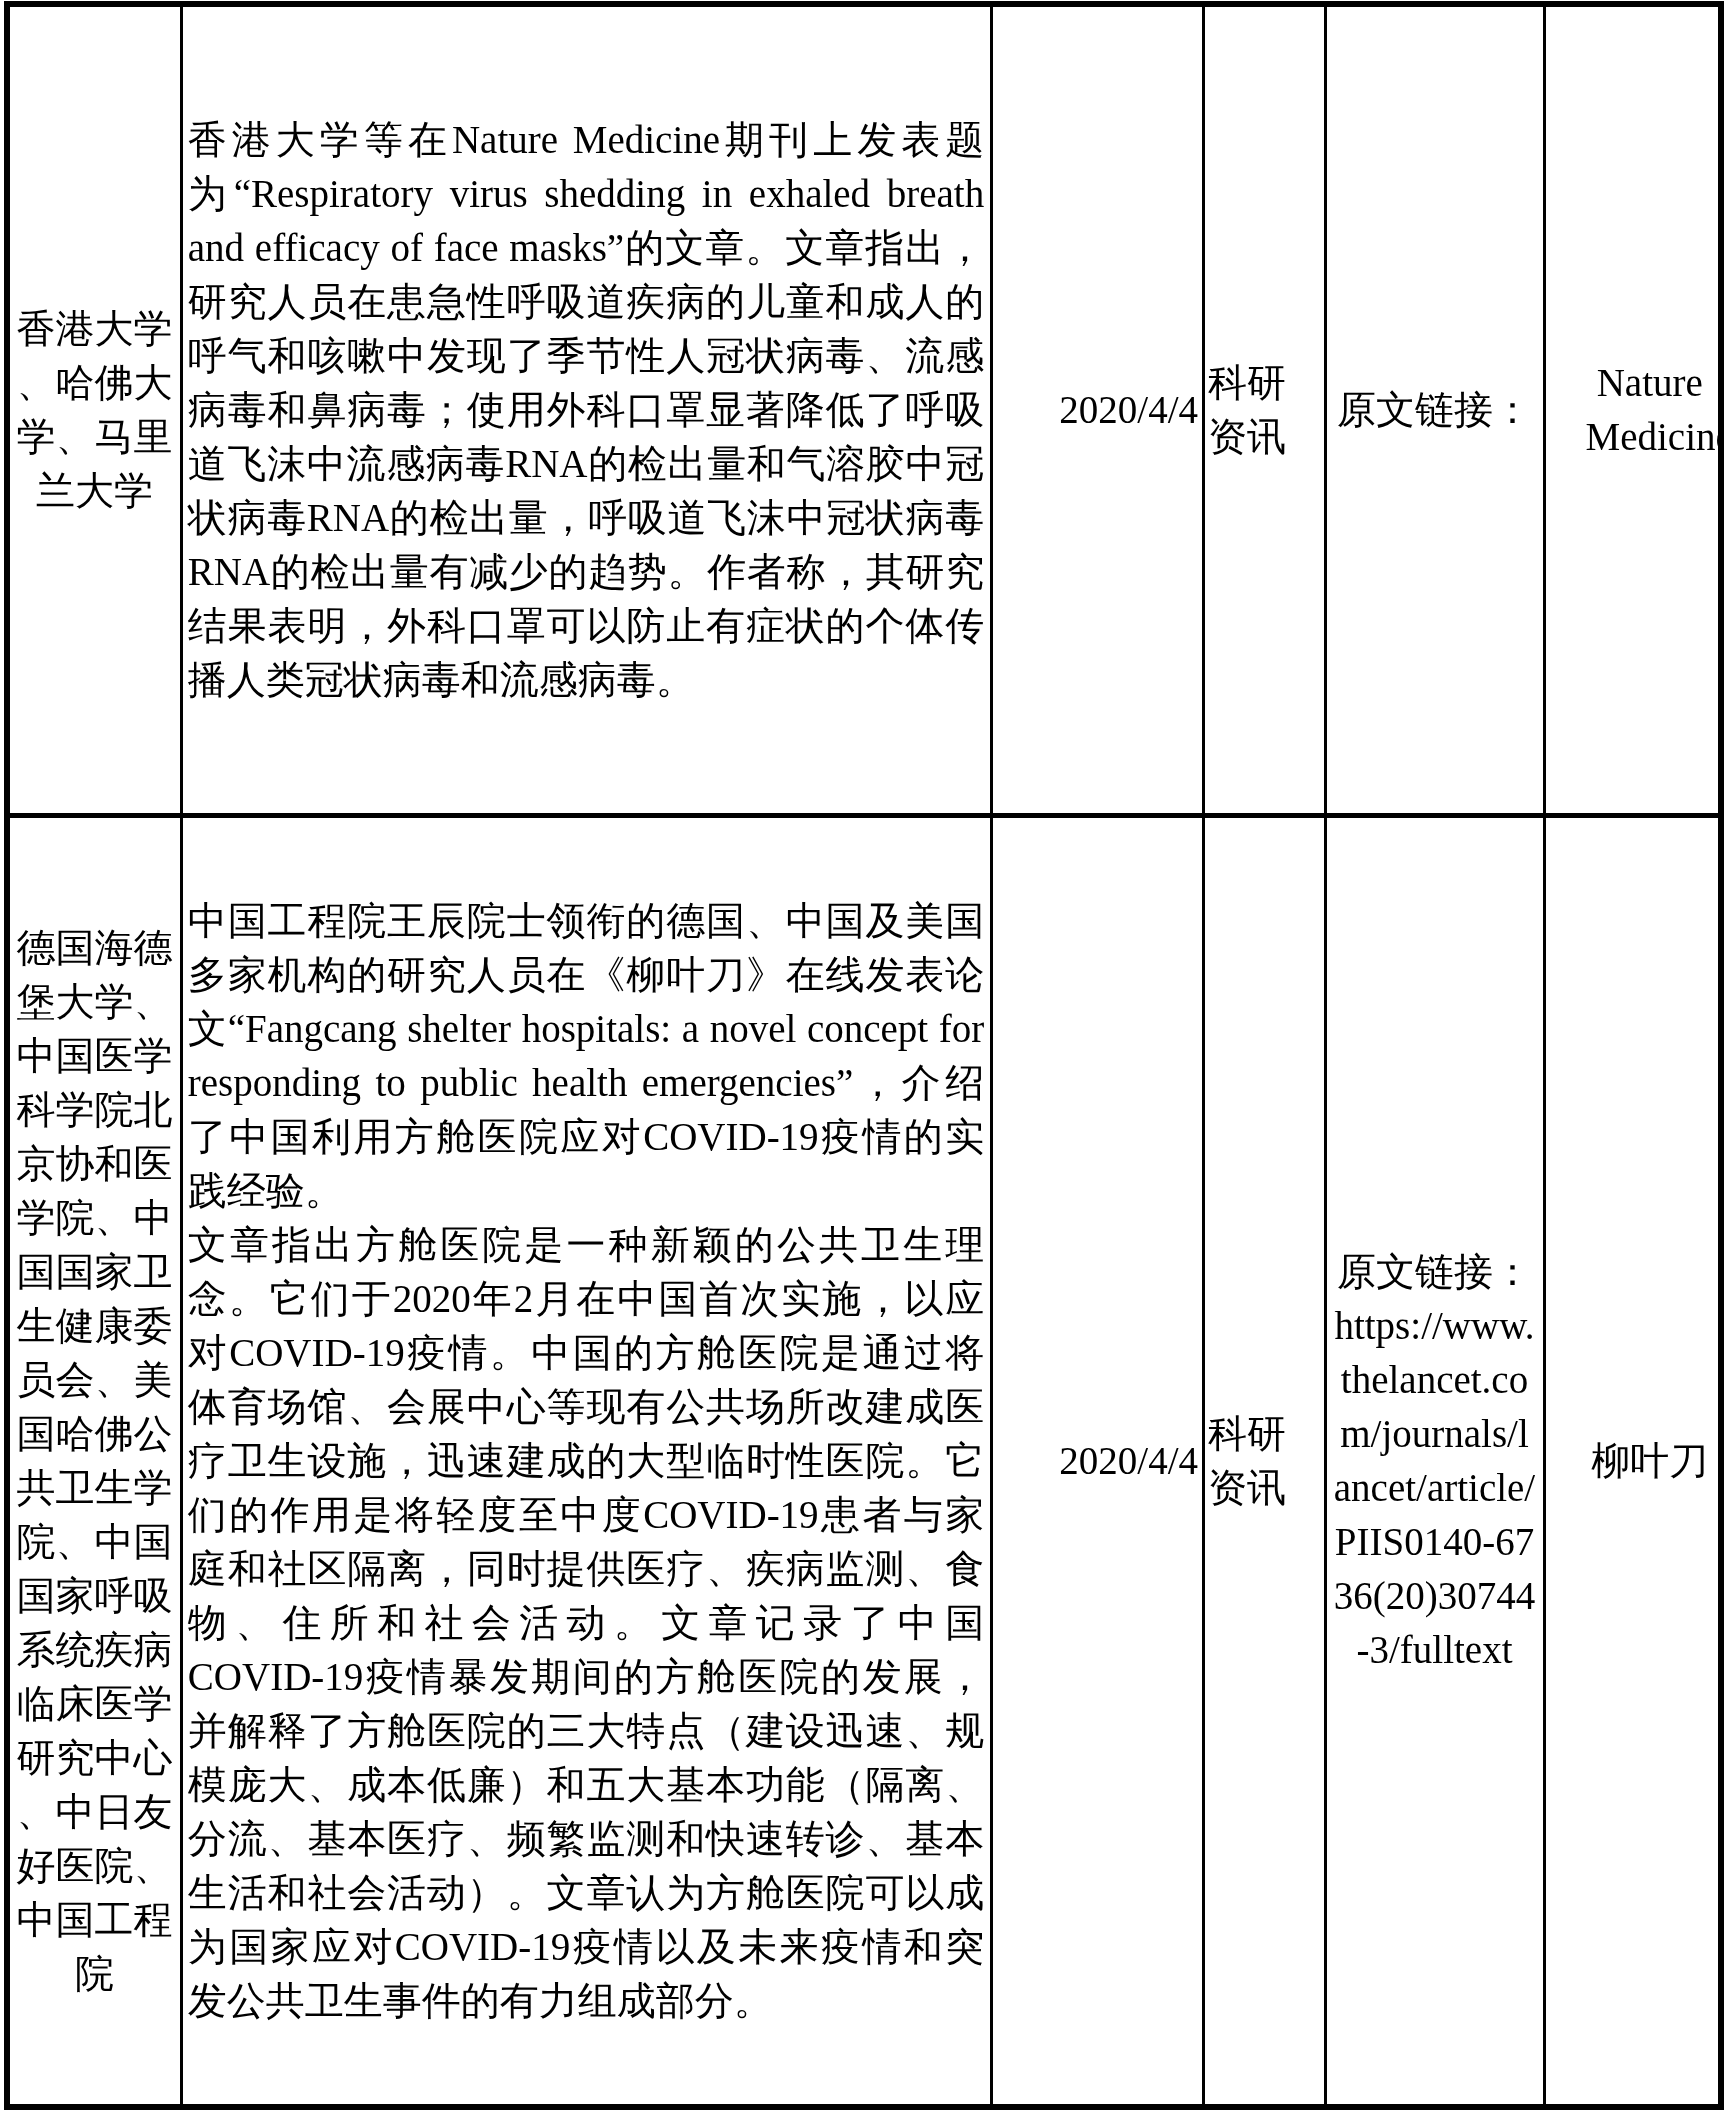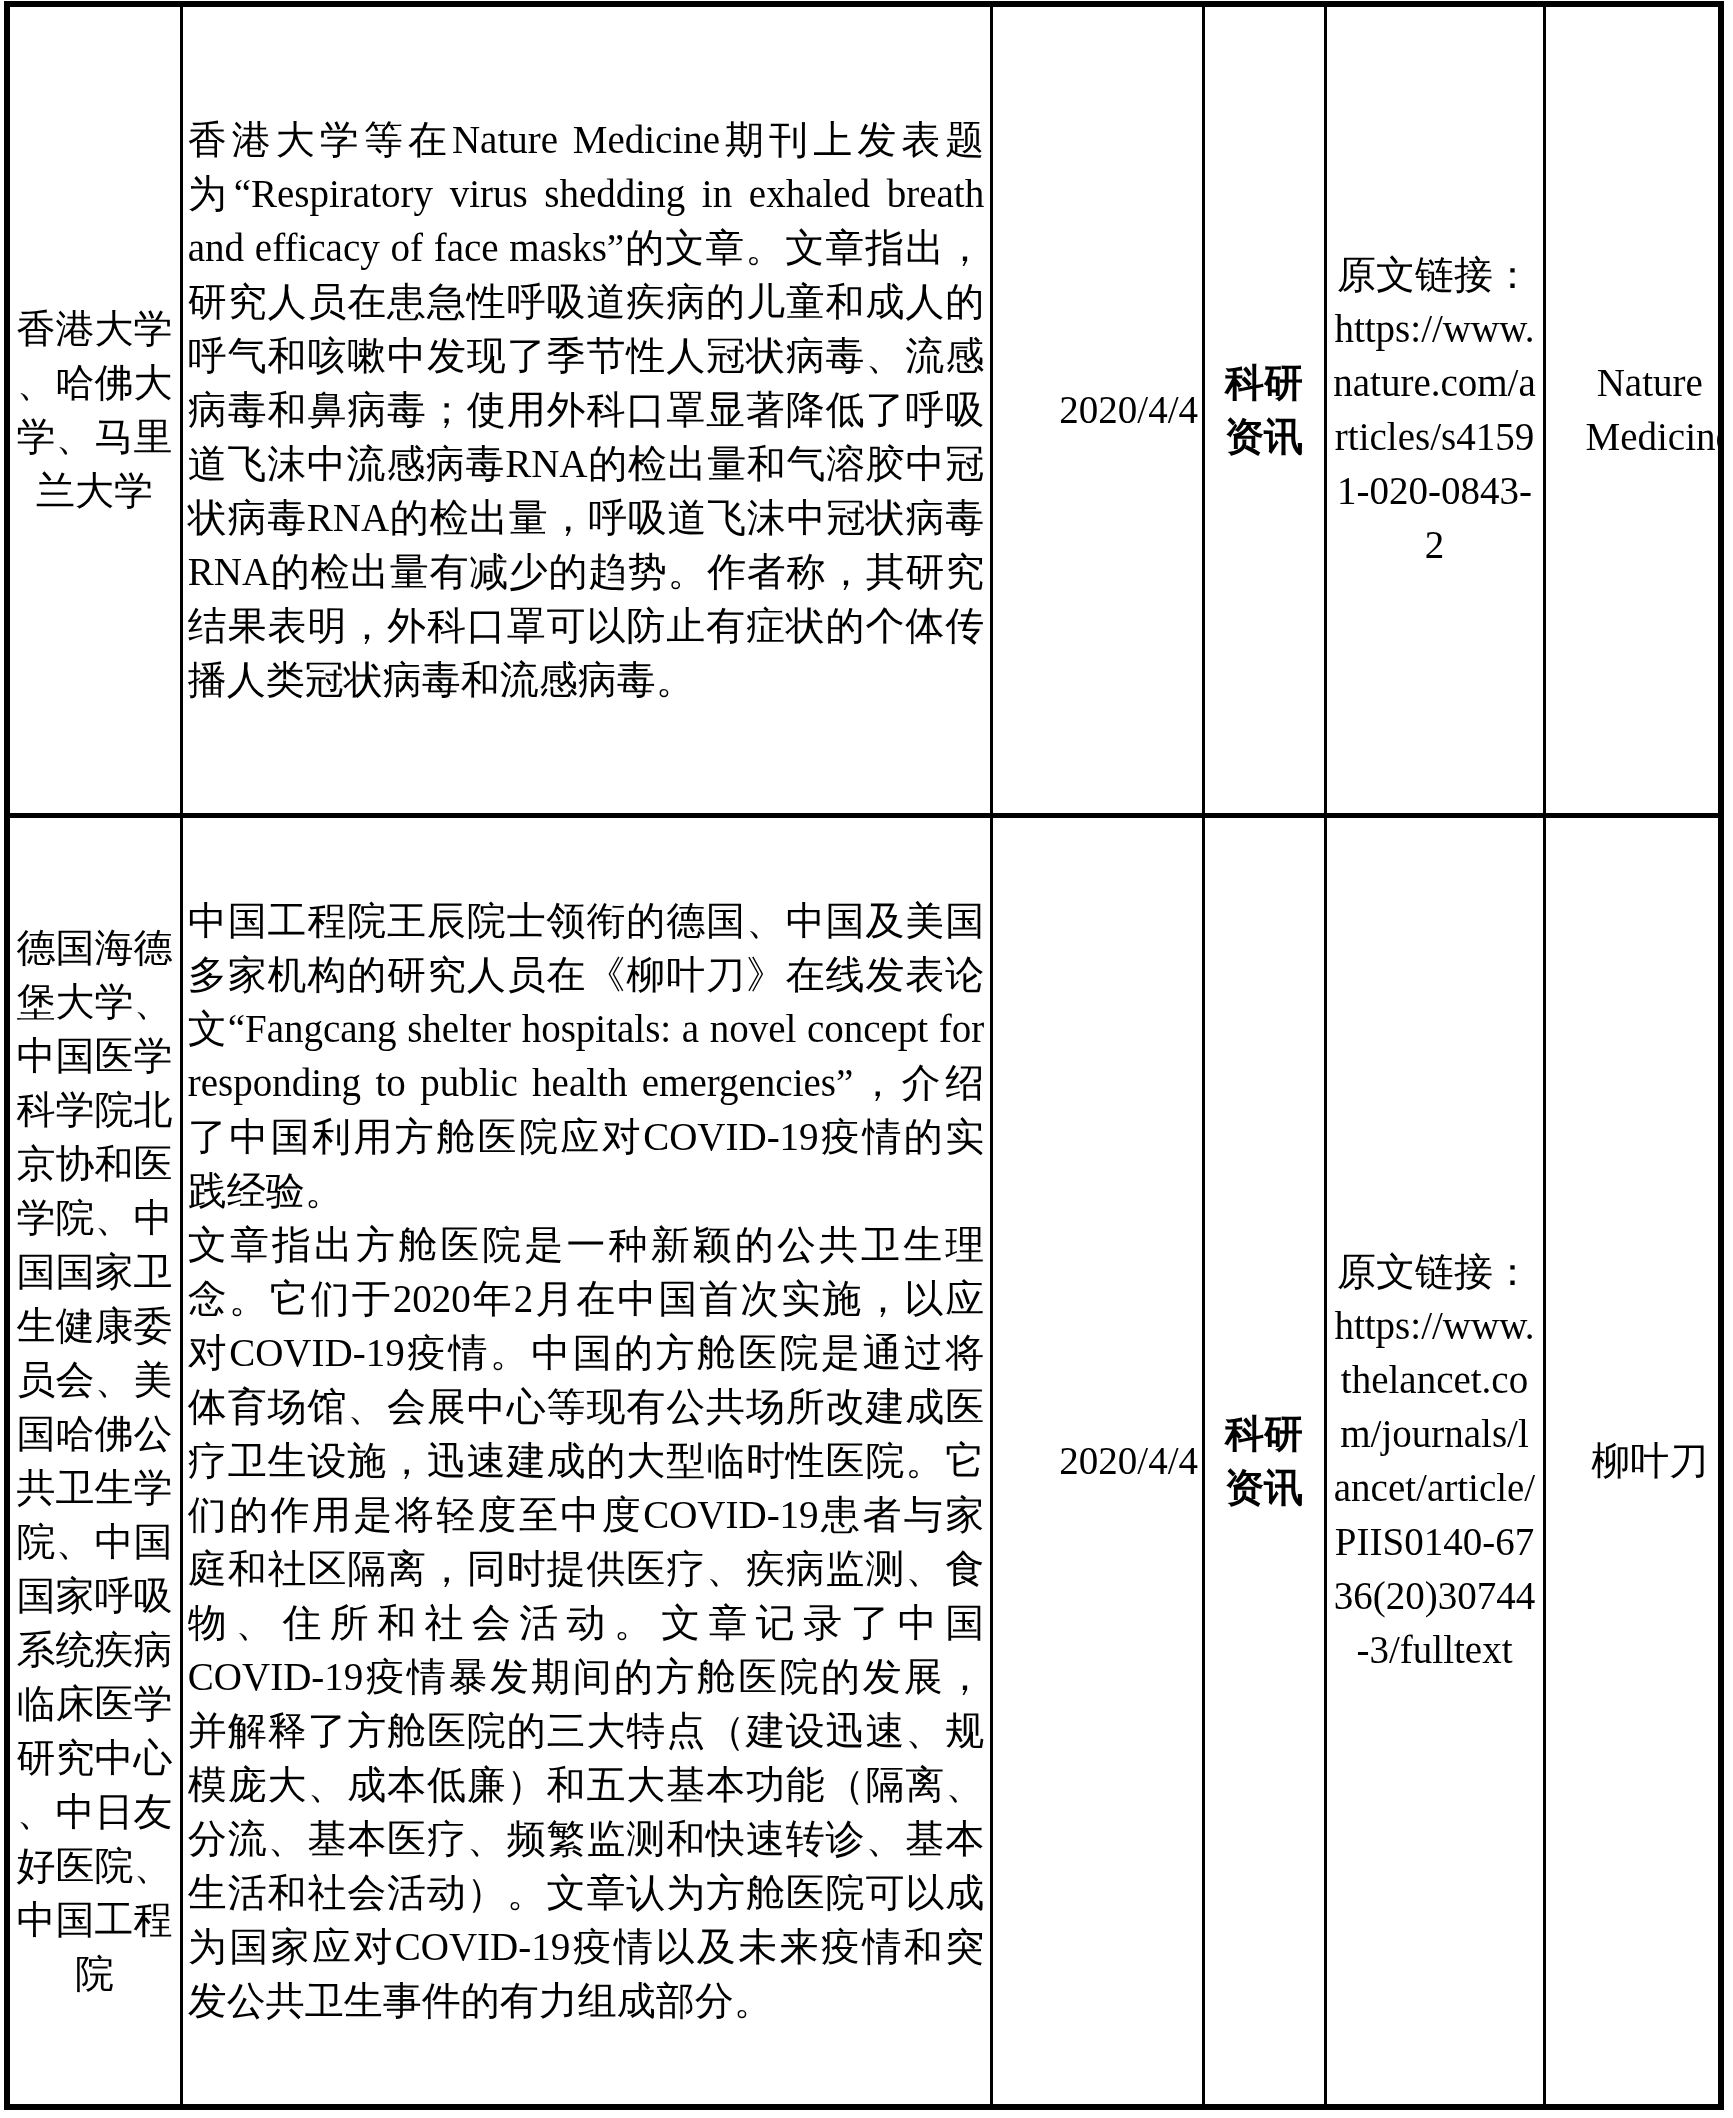--- a/index.html
+++ b/index.html
@@ -42,21 +42,21 @@
     text-align:center;
     word-break:break-all;
     line-break:anywhere;
   }
   .cell-desc{
     padding:0 5.3px;
     text-align:justify;
     white-space:pre-line;
   }
   .cell-date{padding:0 3.5px;text-align:right;}
-  .cell-cat{padding:0 3.5px;text-align:center;word-break:break-all;font-weight:bold;}
+  .cell-cat{padding:0 3.5px;text-align:left;word-break:break-all;}
   .cell-link{
     padding:0 5.3px;
     text-align:center;
     word-break:break-all;
   }
   .link-label{display:block;}
   .cell-journal{padding:0 3.5px;text-align:center;}
 </style>
 </head>
 <body>
@@ -64,21 +64,21 @@
 <div class="page">
   <div class="doc-table">
 
     <div class="t-row first">
       <div class="cell cell-inst">香港大学、哈佛大学、马里兰大学</div>
       <div class="cell cell-desc">香港大学等在Nature Medicine期刊上发表题为“Respiratory virus shedding in exhaled breath and efficacy of face masks”的文章。文章指出，研究人员在患急性呼吸道疾病的儿童和成人的呼气和咳嗽中发现了季节性人冠状病毒、流感病毒和鼻病毒；使用外科口罩显著降低了呼吸道飞沫中流感病毒RNA的检出量和气溶胶中冠状病毒RNA的检出量，呼吸道飞沫中冠状病毒RNA的检出量有减少的趋势。作者称，其研究结果表明，外科口罩可以防止有症状的个体传播人类冠状病毒和流感病毒。</div>
       <div class="cell cell-date">2020/4/4</div>
       <div class="cell cell-cat">科研资讯</div>
       <div class="cell cell-link">
         <div>
-          <span class="link-label">原文链接：</span><span>https://www.nature.com/articles/s41591-020-0843-2</span>
+          <span class="link-label">原文链接：</span>
         </div>
       </div>
       <div class="cell cell-journal last">Nature Medicine</div>
     </div>
 
     <div class="t-row">
       <div class="cell cell-inst">德国海德堡大学、中国医学科学院北京协和医学院、中国国家卫生健康委员会、美国哈佛公共卫生学院、中国国家呼吸系统疾病临床医学研究中心、中日友好医院、中国工程院</div>
       <div class="cell cell-desc">中国工程院王辰院士领衔的德国、中国及美国多家机构的研究人员在《柳叶刀》在线发表论文“Fangcang shelter hospitals: a novel concept for responding to public health emergencies”，介绍了中国利用方舱医院应对COVID-19疫情的实践经验。
 文章指出方舱医院是一种新颖的公共卫生理念。它们于2020年2月在中国首次实施，以应对COVID-19疫情。中国的方舱医院是通过将体育场馆、会展中心等现有公共场所改建成医疗卫生设施，迅速建成的大型临时性医院。它们的作用是将轻度至中度COVID-19患者与家庭和社区隔离，同时提供医疗、疾病监测、食物、住所和社会活动。文章记录了中国COVID-19疫情暴发期间的方舱医院的发展，并解释了方舱医院的三大特点（建设迅速、规模庞大、成本低廉）和五大基本功能（隔离、分流、基本医疗、频繁监测和快速转诊、基本生活和社会活动）。文章认为方舱医院可以成为国家应对COVID-19疫情以及未来疫情和突发公共卫生事件的有力组成部分。</div>
       <div class="cell cell-date">2020/4/4</div>

